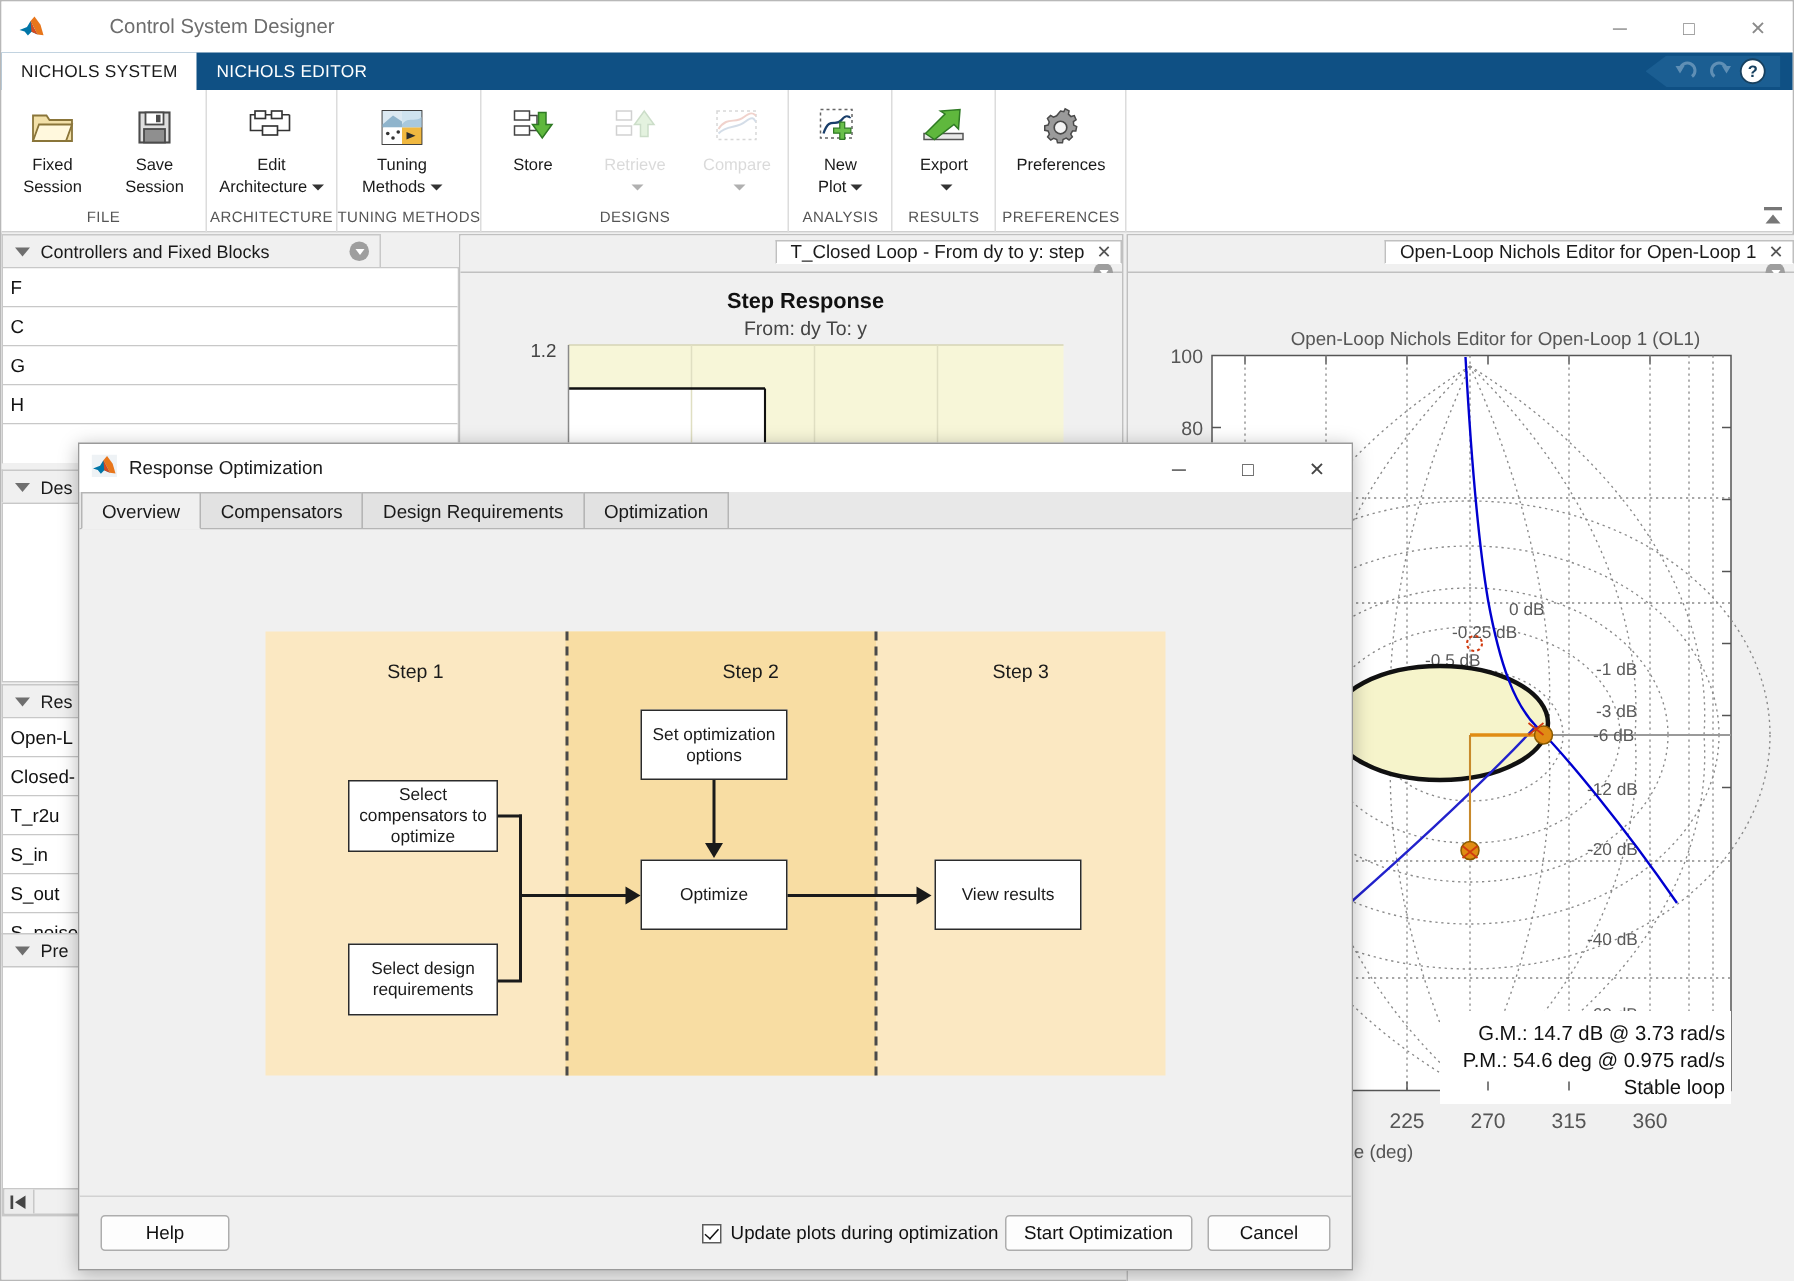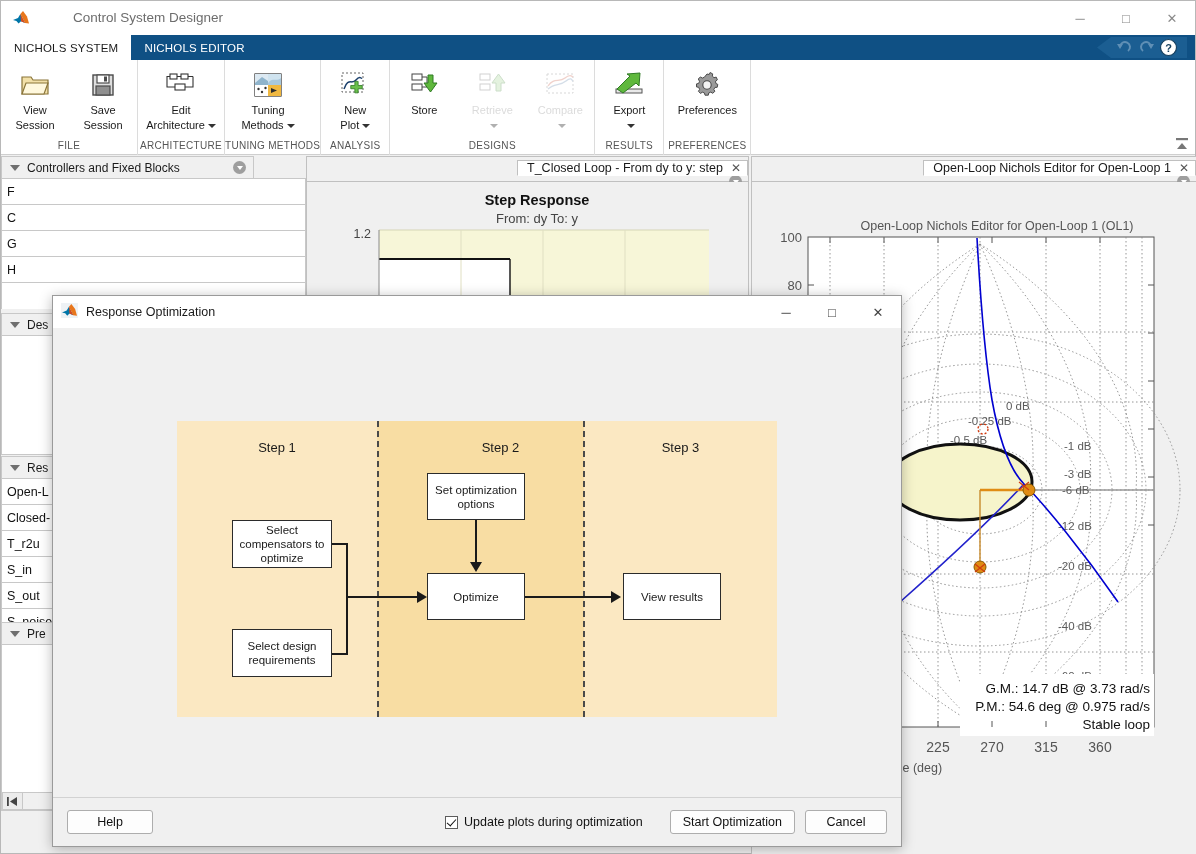--- a/index.html
+++ b/index.html
@@ -207,21 +207,21 @@
 
     <div class="rgroup">
       <div class="rgitems">
         <div class="ritem">
           <span class="ic">
             <svg width="30" height="28" viewBox="0 0 30 28">
               <path d="M2 6 h9 l2 3 h15 v14 H2 Z" fill="#f2e0a8" stroke="#8a7539" stroke-width="1.2"></path>
               <path d="M2 23 L6 12 h22 l-4 11 Z" fill="#fff8dd" stroke="#8a7539" stroke-width="1.2"></path>
             </svg>
           </span>
-          <span class="lb">View</span>
+          <span class="lb">Fixed</span>
           <span class="lb">Session</span>
         </div>
         <div class="ritem">
           <span class="ic">
             <svg width="28" height="28" viewBox="0 0 28 28">
               <rect x="4" y="4" width="20" height="20" fill="#dedede" stroke="#4b4b4b" stroke-width="1.4"></rect>
               <rect x="8" y="4" width="12" height="8" fill="#ffffff" stroke="#4b4b4b" stroke-width="1.2"></rect>
               <rect x="15" y="5.5" width="3" height="5" fill="#4b4b4b"></rect>
               <rect x="7" y="15" width="14" height="9" fill="#8f8f8f" stroke="#4b4b4b" stroke-width="1.2"></rect>
             </svg>
@@ -274,37 +274,20 @@
         </div>
       </div>
       <div class="rglabel">TUNING METHODS</div>
     </div>
 
     <div class="rgroup">
       <div class="rgitems">
         <div class="ritem">
           <span class="ic">
             <svg width="30" height="28" viewBox="0 0 30 28">
-              <rect x="2" y="2" width="21" height="19" fill="#fff" stroke="#666" stroke-width="1" stroke-dasharray="2 2"></rect>
-              <path d="M4 18 C8 6, 12 14, 16 9 S21 8, 22 7" stroke="#1a3f6b" stroke-width="1.5" fill="none"></path>
-              <path d="M18 14 h5 v-5 h4 v5 h5 v4 h-5 v5 h-4 v-5 h-5 Z" transform="translate(-4,3) scale(0.82)" fill="#6abf4b" stroke="#2f7a24" stroke-width="1"></path>
-            </svg>
-          </span>
-          <span class="lb">New</span>
-          <span class="lb"><span>Plot</span><i class="caret"></i></span>
-        </div>
-      </div>
-      <div class="rglabel">ANALYSIS</div>
-    </div>
-
-    <div class="rgroup">
-      <div class="rgitems">
-        <div class="ritem">
-          <span class="ic">
-            <svg width="30" height="28" viewBox="0 0 30 28">
               <rect x="3" y="3" width="10" height="6" fill="#fff" stroke="#444" stroke-width="1"></rect>
               <rect x="3" y="13" width="10" height="6" fill="#fff" stroke="#444" stroke-width="1"></rect>
               <path d="M13 6 h5 v10 h-5" stroke="#444" stroke-width="1" fill="none"></path>
               <path d="M19 4 h5 v8 h4 l-6.5 9 L15 12 h4 Z" fill="#5fb83d" stroke="#2f7a24" stroke-width="1"></path>
             </svg>
           </span>
           <span class="lb">Store</span>
         </div>
         <div class="ritem disabled">
           <span class="ic">
@@ -323,20 +306,37 @@
               <rect x="2" y="2" width="26" height="19" fill="#fff" stroke="#999" stroke-width="1" stroke-dasharray="2 2"></rect>
               <path d="M3 14 C9 5, 14 11, 20 6 S27 5, 28 5" stroke="#d98a7a" stroke-width="1.3" fill="none"></path>
               <path d="M3 17 C9 11, 15 14, 21 9 S27 9, 28 9" stroke="#8fa8c4" stroke-width="1.3" fill="none"></path>
             </svg>
           </span>
           <span class="lb">Compare</span>
           <span class="lb"><i class="caret"></i></span>
         </div>
       </div>
       <div class="rglabel">DESIGNS</div>
+    </div>
+
+    <div class="rgroup">
+      <div class="rgitems">
+        <div class="ritem">
+          <span class="ic">
+            <svg width="30" height="28" viewBox="0 0 30 28">
+              <rect x="2" y="2" width="21" height="19" fill="#fff" stroke="#666" stroke-width="1" stroke-dasharray="2 2"></rect>
+              <path d="M4 18 C8 6, 12 14, 16 9 S21 8, 22 7" stroke="#1a3f6b" stroke-width="1.5" fill="none"></path>
+              <path d="M18 14 h5 v-5 h4 v5 h5 v4 h-5 v5 h-4 v-5 h-5 Z" transform="translate(-4,3) scale(0.82)" fill="#6abf4b" stroke="#2f7a24" stroke-width="1"></path>
+            </svg>
+          </span>
+          <span class="lb">New</span>
+          <span class="lb"><span>Plot</span><i class="caret"></i></span>
+        </div>
+      </div>
+      <div class="rglabel">ANALYSIS</div>
     </div>
 
     <div class="rgroup">
       <div class="rgitems">
         <div class="ritem">
           <span class="ic">
             <svg width="32" height="28" viewBox="0 0 32 28">
               <rect x="3" y="18" width="26" height="4" fill="#e9e9e9" stroke="#555" stroke-width="1"></rect>
               <path d="M4 18 L17 5 L14 3 L27 2 L26 15 L23 12 L10 22 Z" fill="#5fb83d" stroke="#2f7a24" stroke-width="1"></path>
             </svg>
@@ -610,20 +610,26 @@
       </svg>
     </span>
     <span class="nm">Response Optimization</span>
     <div class="dlg-wc">
       <div>─</div>
       <div>□</div>
       <div class="close">✕</div>
     </div>
   </div>
 
+  <div class="dtabs">
+    <div class="dt active">Overview</div>
+    <div class="dt">Compensators</div>
+    <div class="dt">Design Requirements</div>
+    <div class="dt">Optimization</div>
+  </div>
 
   <div class="dlg-body">
     <div class="flow">
 
       <div class="band band2"></div>
       <div class="dash" style="left:200px;"></div>
       <div class="dash" style="left:406px;"></div>
 
       <div class="steplabel" style="left:0; width:200px;">Step 1</div>
       <div class="steplabel" style="left:200px; width:207px;padding-left:40px;">Step 2</div>
@@ -649,16 +655,16 @@
     </div>
   </div>
 
   <div class="dlg-foot">
     <div class="btn" style="width:86px;">Help</div>
     <div style="flex:1;"></div>
     <div class="chkwrap">
       <span class="chk checked"></span>
       <span>Update plots during optimization</span>
     </div>
-    <div class="btn" style="margin-left:27px;">Start Optimization</div>
+    <div class="btn" style="margin-left:4px;">Start Optimization</div>
     <div class="btn" style="margin-left:10px; width:82px;">Cancel</div>
   </div>
 </div>
 
 </body></html>

